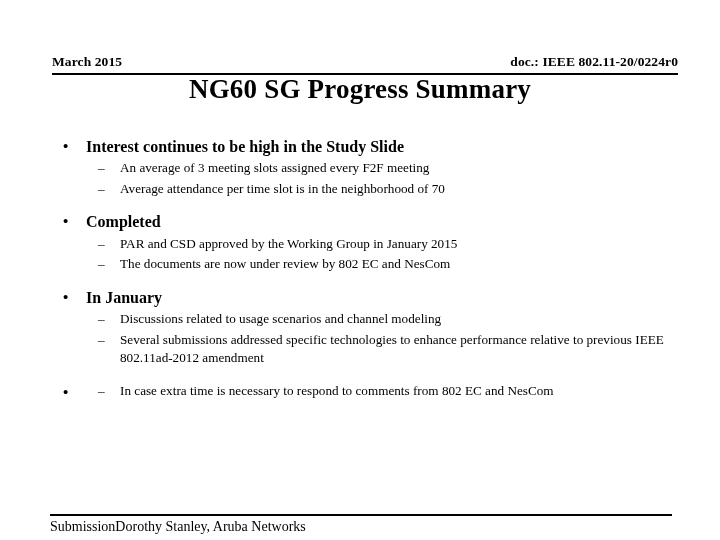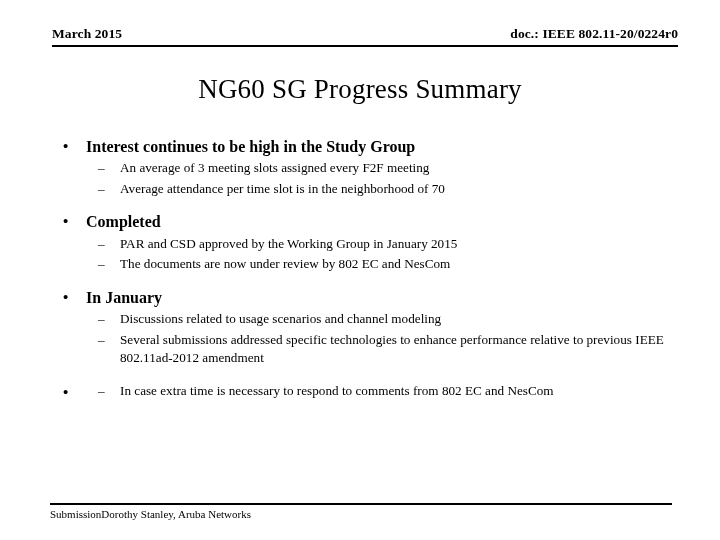--- a/index.html
+++ b/index.html
@@ -26,36 +26,37 @@
     display: flex;
     justify-content: space-between;
     align-items: baseline;
     border-bottom: 2.2px solid #000;
     padding-bottom: 3px;
   }
   .header-date {
     font-size: 13.5px;
     font-weight: bold;
     letter-spacing: 0.1px;
+    margin-top: 28px;
   }
   .header-doc {
     font-size: 13.5px;
     font-weight: bold;
     letter-spacing: 0.1px;
   }
 
   
   .slide-title {
     position: absolute;
     left: 0;
     top: 74px;
     width: 720px;
     text-align: center;
     font-size: 27px;
-    font-weight: normal;
+    font-weight: bold;
     letter-spacing: 0.2px;
   }
 
   
   .slide-body {
     position: absolute;
     left: 58px;
     top: 136px;
     width: 625px;
   }
@@ -103,48 +104,48 @@
 
   
   .group-spacer-1 { height: 11px; }
   .group-spacer-2 { height: 11px; }
   .group-spacer-3 { height: 10px; }
 
   
   .slide-footer {
     position: absolute;
     left: 50px;
-    top: 503px;
+    top: 514px;
     width: 622px;
     border-top: 2.2px solid #000;
     padding-top: 3px;
     display: flex;
     align-items: baseline;
-    font-size: 11px;
+    font-size: 14px;
   }
   .footer-left   { flex: 0 0 auto; text-align: left; }
   .footer-center { flex: 1 1 auto; text-align: center; }
   .footer-right  { flex: 0 0 auto; text-align: center; }
 </style>
 </head>
 <body>
 
 <div class="slide-header">
   <span class="header-date">March 2015</span>
   <span class="header-doc">doc.: IEEE 802.11-20/0224r0</span>
 </div>
 
 <div class="slide-title">NG60 SG Progress Summary</div>
 
 <div class="slide-body">
 
   <div class="bullet-group">
     <p class="bullet-l1">
       <span class="marker">•</span>
-      <span>Interest continues to be high in the Study Group</span>
+      <span>Interest continues to be high in the Study Slide</span>
     </p>
     <ul class="sublist">
       <li class="bullet-l2">
         <span class="marker">–</span>
         <span>An average of 3 meeting slots assigned every F2F meeting</span>
       </li>
       <li class="bullet-l2">
         <span class="marker">–</span>
         <span>Average attendance per time slot is in the neighborhood of 70</span>
       </li>

